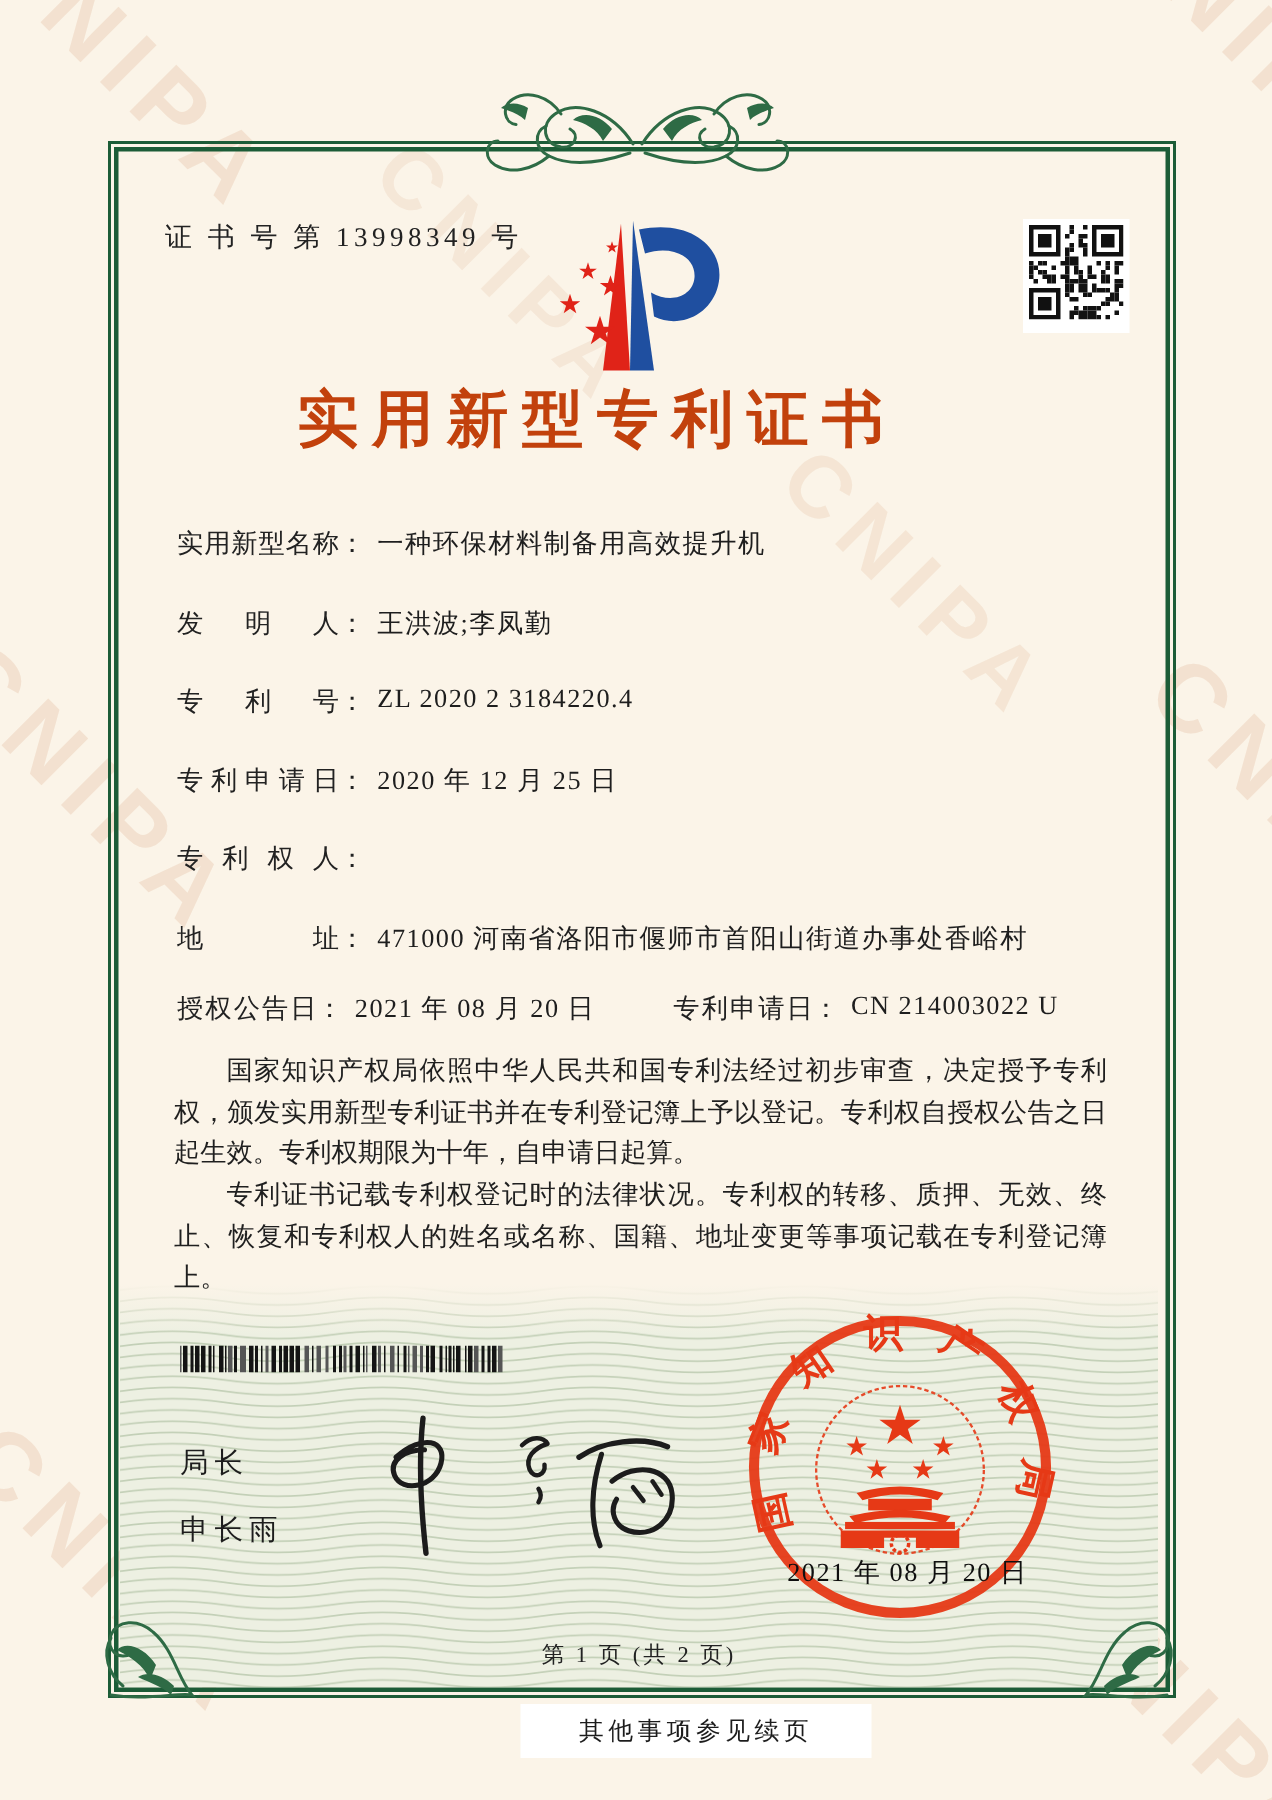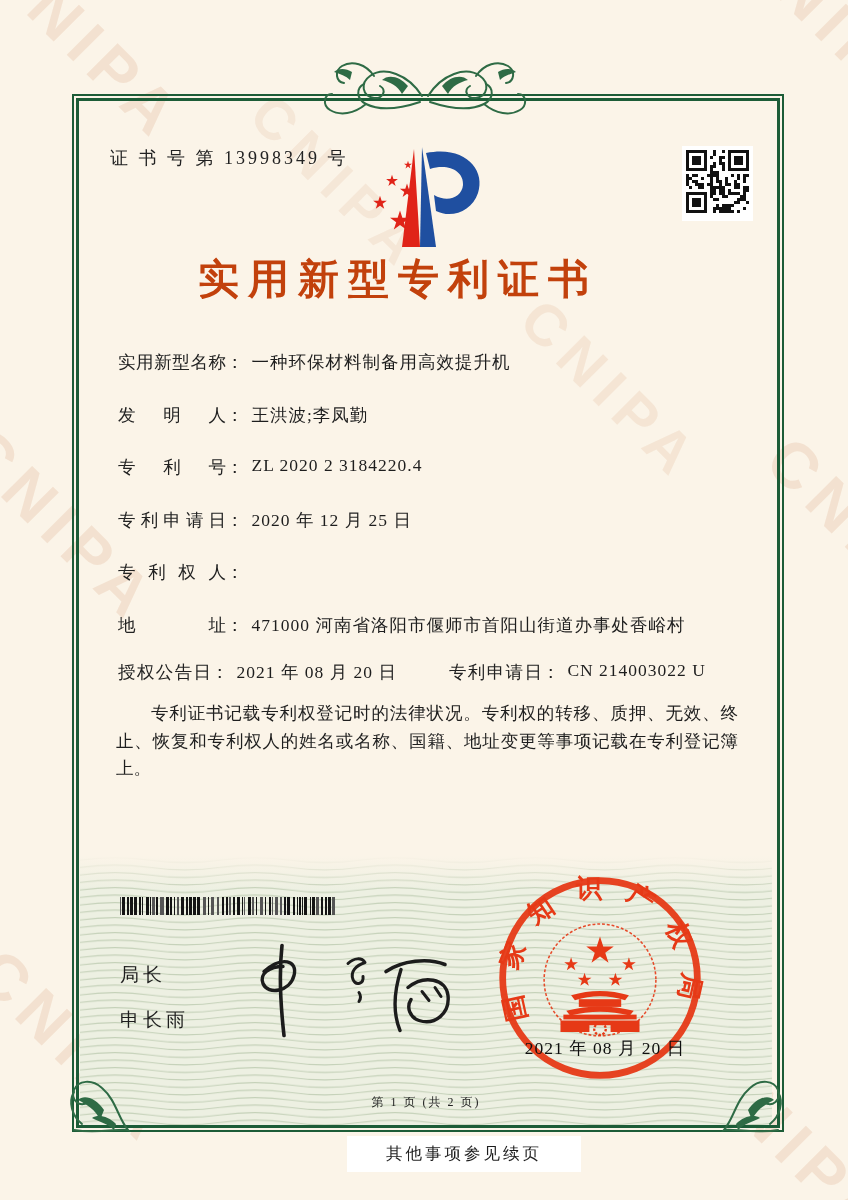--- a/index.html
+++ b/index.html
@@ -80,21 +80,21 @@
     position:absolute;left:520px;top:1036px;width:170px;text-align:center;
     font-size:17.5px;color:#0f0f0f;letter-spacing:1px;white-space:nowrap;
   }
   .seal-arc-text{
     font-size:27px;font-weight:bold;letter-spacing:23px;
     fill:#e63916;
   }
   
   .page-num{
     position:absolute;left:72px;top:1094px;width:708px;text-align:center;
-    font-size:12px;letter-spacing:2px;color:#222;
+    font-size:15px;letter-spacing:2px;color:#222;
   }
   .cont-strip{
     position:absolute;left:347px;top:1136px;width:234px;height:36px;
     background:#ffffff;display:flex;align-items:center;justify-content:center;
     font-size:16.5px;letter-spacing:3px;color:#1c1c1c;
   }
   .orn{stroke:#2e6b45;fill:none;stroke-width:2;stroke-linecap:round;}
   .orn-fill{fill:#2e6b45;stroke:none;}
 </style>
 </head>
@@ -346,20 +346,21 @@
     <span class="fvalue">2021 年 08 月 20 日</span>
   </div>
   <div class="gpair gpair2">
     <span class="flabel">专利申请日</span>
       <span class="fcolon">：</span>
     <span class="fvalue">CN 214003022 U</span>
   </div>
 </div>
 
 <div class="body-text">
+  <p>国家知识产权局依照中华人民共和国专利法经过初步审查，决定授予专利权，颁发实用新型专利证书并在专利登记簿上予以登记。专利权自授权公告之日起生效。专利权期限为十年，自申请日起算。</p>
   <p>专利证书记载专利权登记时的法律状况。专利权的转移、质押、无效、终止、恢复和专利权人的姓名或名称、国籍、地址变更等事项记载在专利登记簿上。</p>
 </div>
 
 <svg class="barcode" id="barcodesvg" width="216" height="18">
     <rect x="0" y="0" width="1" height="18" fill="#555"></rect>
     <rect x="2" y="0" width="3" height="18" fill="#141414"></rect>
     <rect x="7" y="0" width="2" height="18" fill="#141414"></rect>
     <rect x="10" y="0" width="3" height="18" fill="#141414"></rect>
     <rect x="14" y="0" width="3" height="18" fill="#141414"></rect>
     <rect x="19" y="0" width="2" height="18" fill="#141414"></rect>

